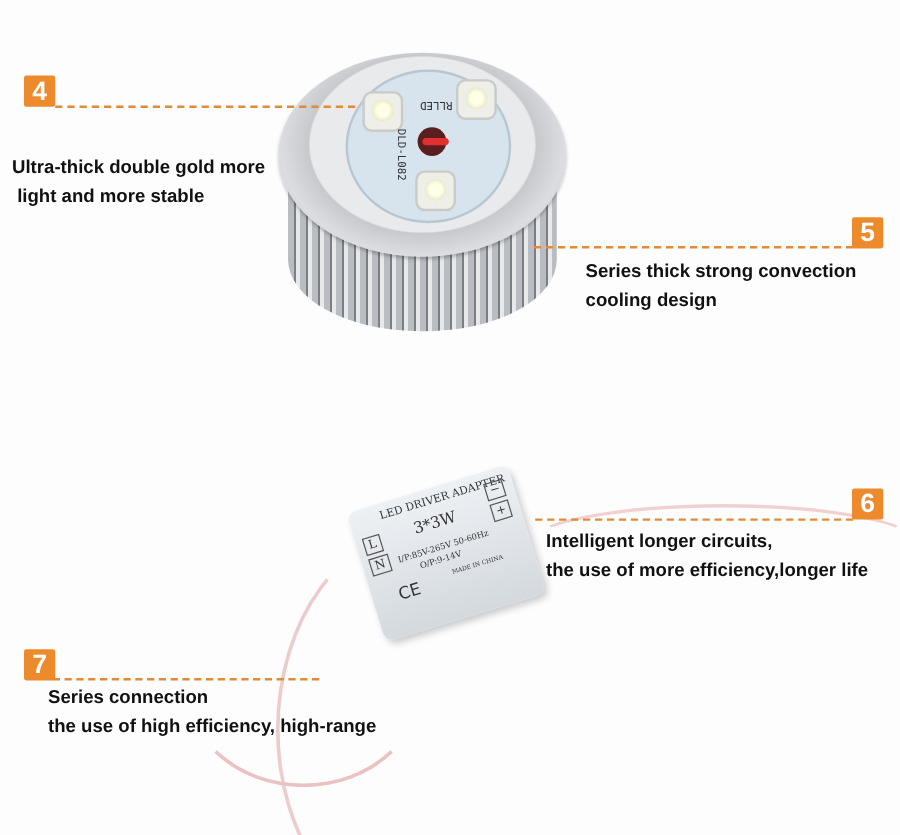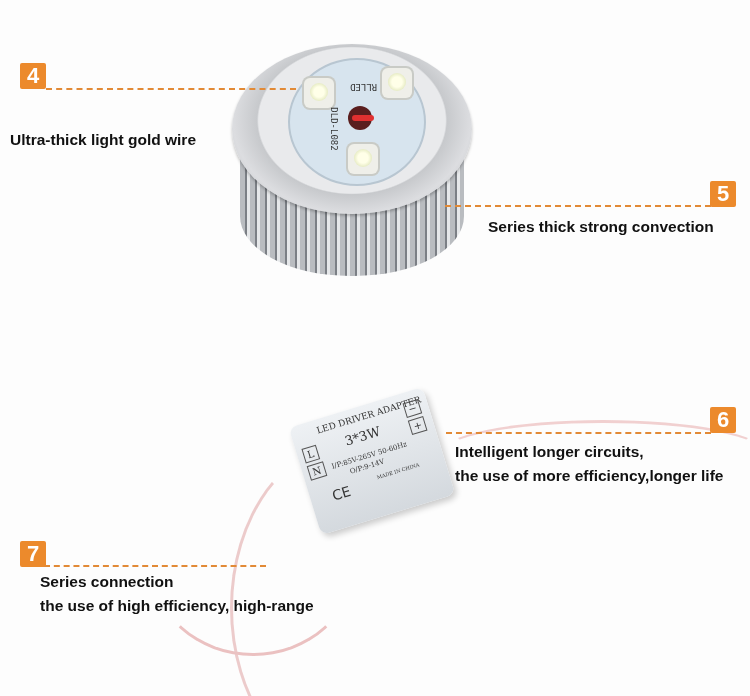--- a/index.html
+++ b/index.html
@@ -52,27 +52,29 @@
   <div class="t" style="left:22px;top:70px;font-size:14px;font-family:'DejaVu Sans',sans-serif;">CE</div>
   <div class="t" style="left:6px;top:24px;font-size:10px;border:1px solid #555;padding:1px 3px;">L</div>
   <div class="t" style="left:6px;top:42px;font-size:10px;border:1px solid #555;padding:1px 3px;">N</div>
   <div class="t" style="left:116px;top:10px;font-size:10px;border:1px solid #555;padding:1px 3px;">−</div>
   <div class="t" style="left:116px;top:28px;font-size:10px;border:1px solid #555;padding:1px 3px;">+</div>
 </div>
 
 <div class="badge" style="left:20px;top:63px;">4</div>
 <div class="dash" style="left:46px;top:88px;width:250px;"></div>
 <div class="caption" style="left:10px;top:128px;">
-  <div>Ultra-thick light gold wire</div>
+  <div>Ultra-thick double gold more</div>
+  <div style="white-space:pre;"> light and more stable</div>
 </div>
 
 <div class="badge" style="left:710px;top:181px;">5</div>
 <div class="dash" style="left:445px;top:205px;width:266px;"></div>
 <div class="caption" style="left:488px;top:215px;">
   <div>Series thick strong convection</div>
+  <div>cooling design</div>
 </div>
 
 <div class="badge" style="left:710px;top:407px;">6</div>
 <div class="dash" style="left:446px;top:432px;width:265px;"></div>
 <div class="caption" style="left:455px;top:440px;">
   <div>Intelligent longer circuits,</div>
   <div>the use of more efficiency,longer life</div>
 </div>
 
 <div class="badge" style="left:20px;top:541px;">7</div>

